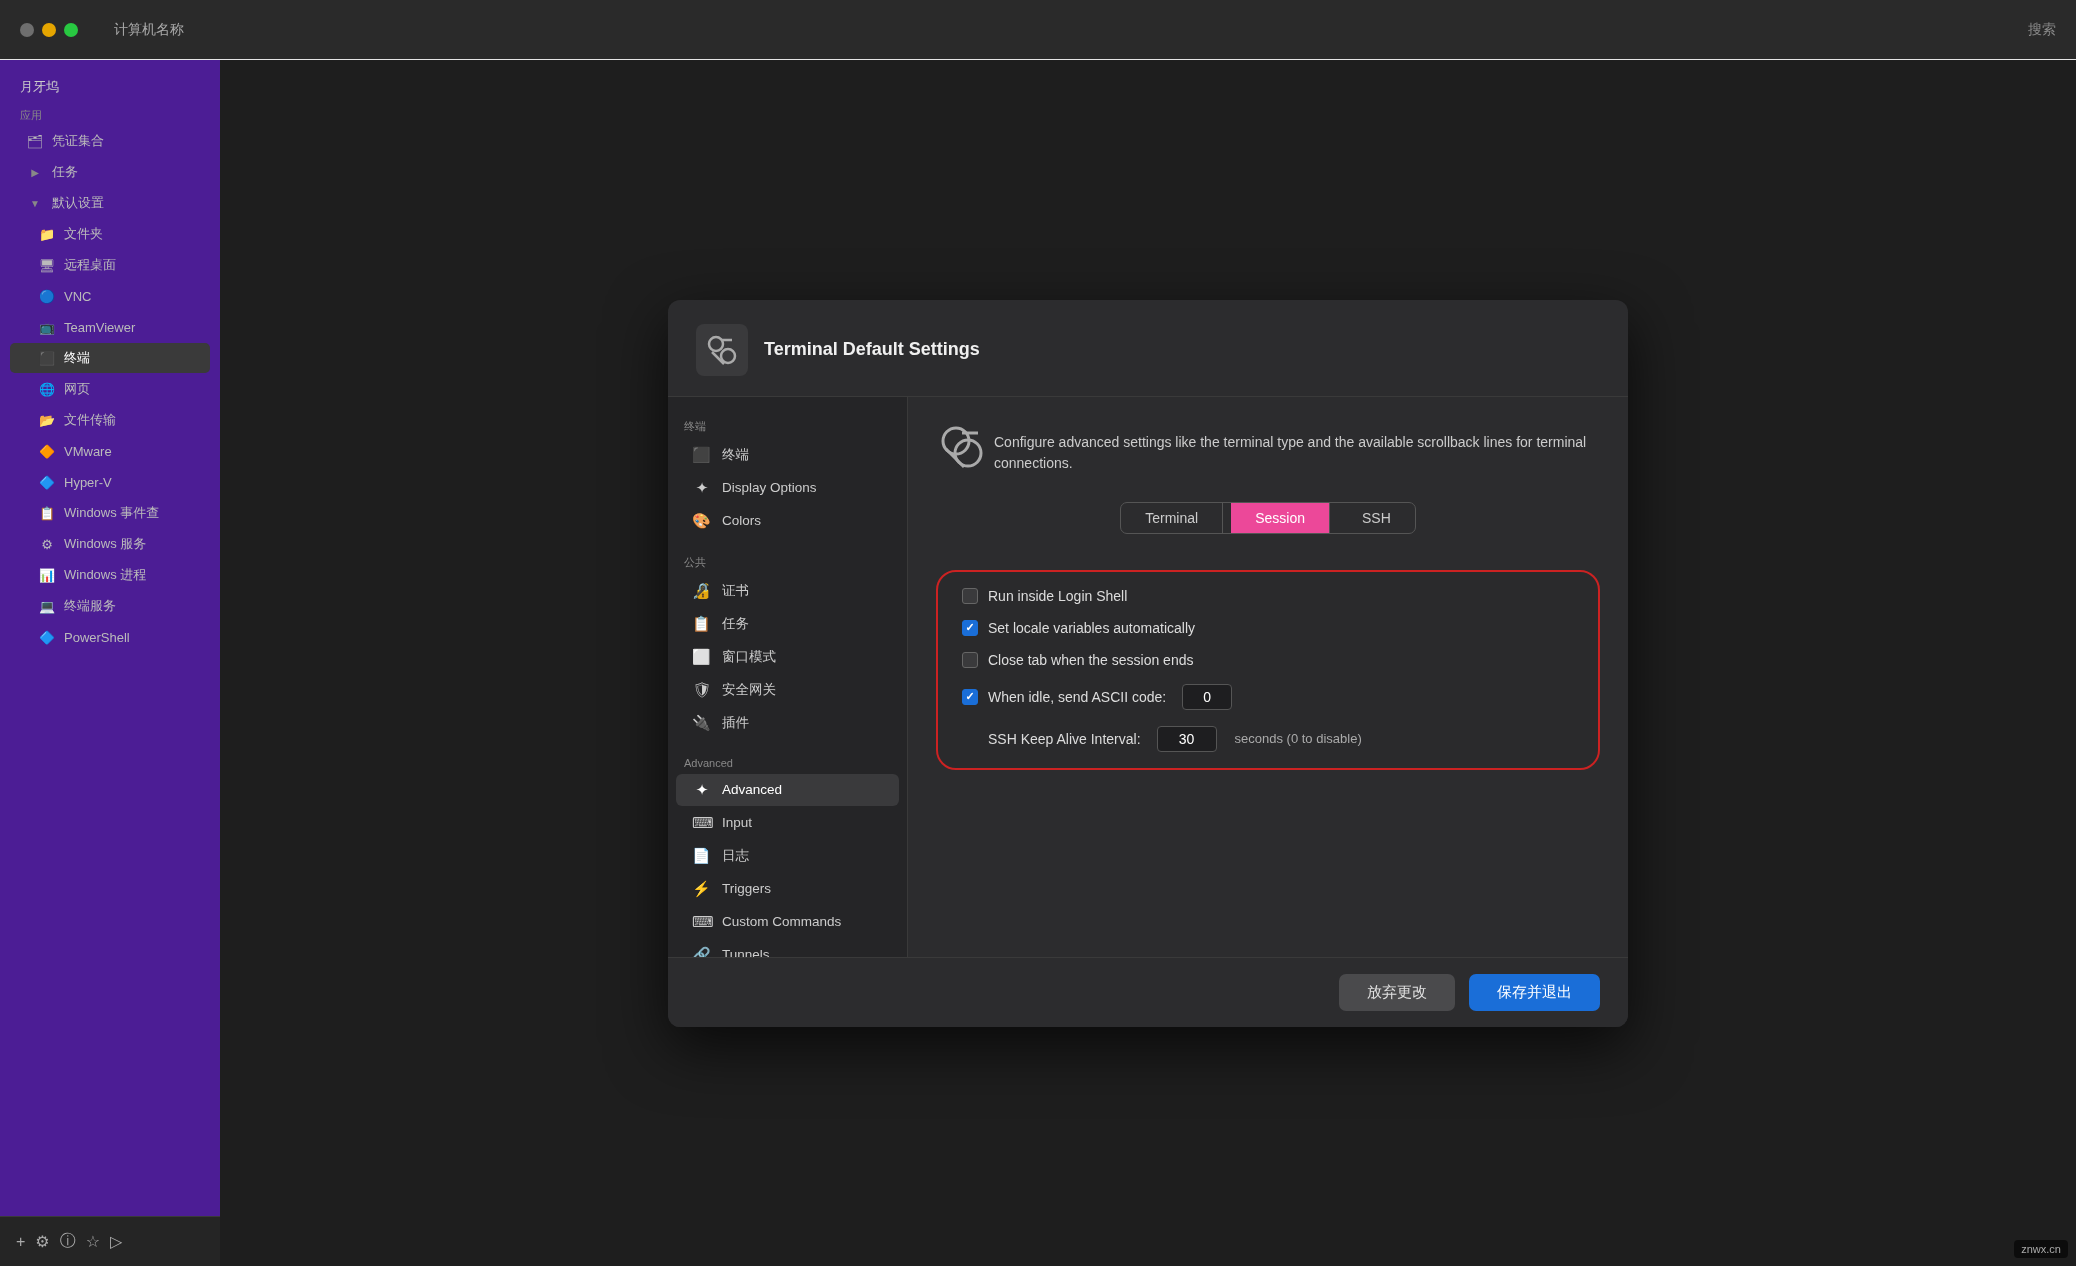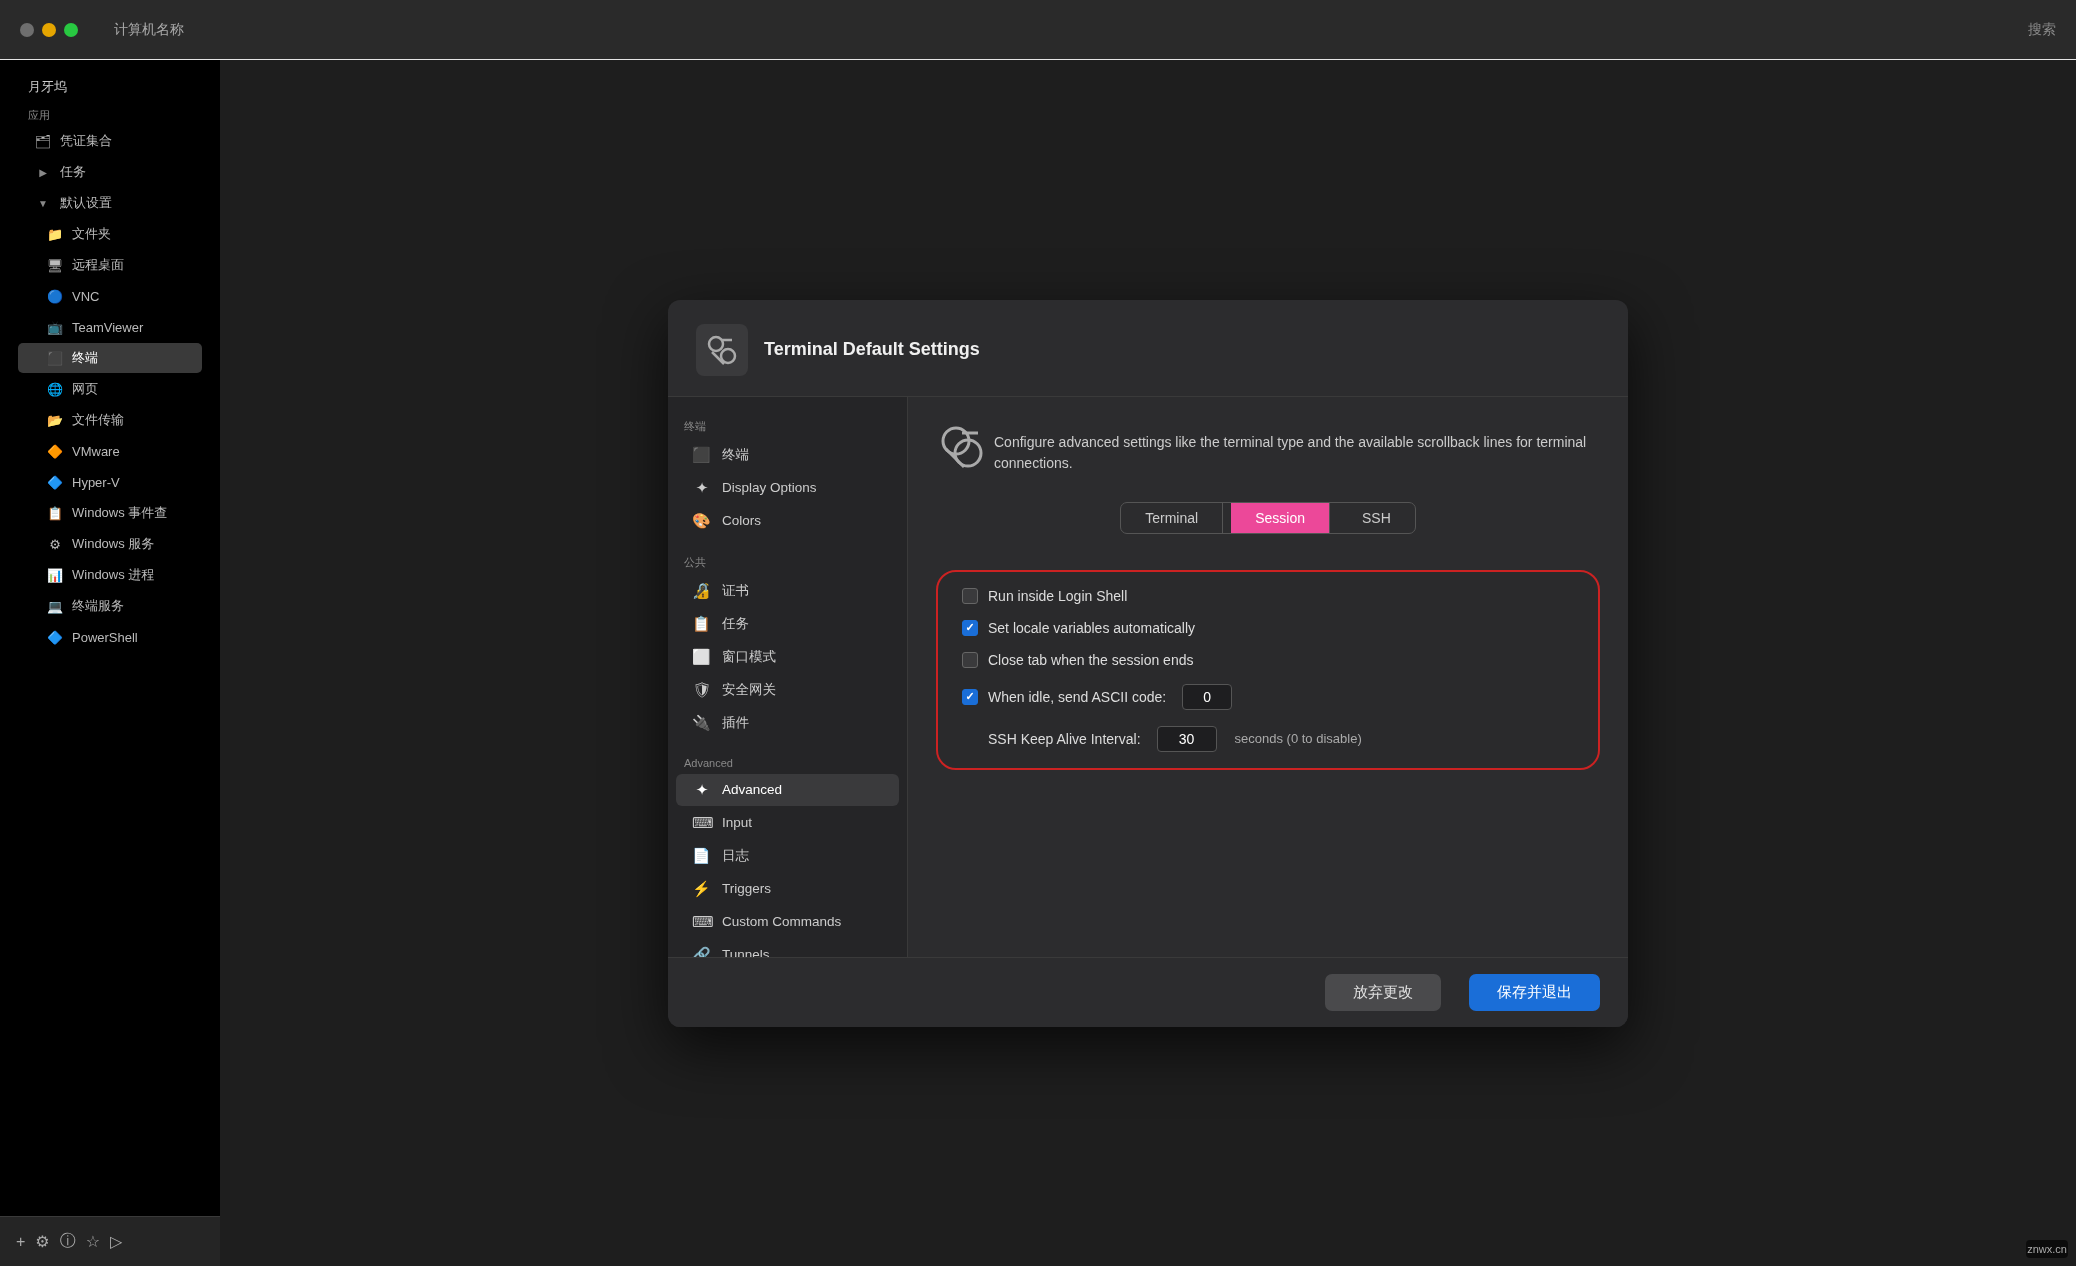--- a/index.html
+++ b/index.html
@@ -48,22 +48,22 @@
       font-size: 14px;
     }
 
     
     .sidebar {
       position: absolute;
       top: 60px;
       left: 0;
       width: 220px;
       height: calc(100% - 60px);
-      background: #000000;
-      padding: 12px 12px;
+      background: #4c1d95;
+      padding: 12px 4px;
       overflow-y: auto;
     }
     .sidebar-app-title {
       color: #ccc;
       font-size: 13px;
       padding: 6px 16px 10px;
       font-weight: 500;
     }
     .sidebar-section-label {
       color: #888;
@@ -293,21 +293,21 @@
       color: #fff;
       font-size: 14px;
       padding: 0 6px;
       text-align: center;
     }
 
     
     .dialog-footer {
       display: flex;
       justify-content: flex-end;
-      gap: 28px;
+      gap: 14px;
       padding: 16px 28px;
       border-top: 1px solid #3a3a3a;
       background: #2c2c2e;
     }
     .btn {
       padding: 9px 28px;
       border-radius: 7px;
       font-size: 15px;
       cursor: pointer;
       border: none;
@@ -343,21 +343,21 @@
       cursor: pointer;
     }
 
     .znwx-badge {
       position: absolute;
       bottom: 8px;
       right: 8px;
       background: rgba(0,0,0,0.6);
       color: #aaa;
       font-size: 11px;
-      padding: 3px 1px;
+      padding: 3px 7px;
       border-radius: 4px;
     }
   </style>
 </head>
 <body>
 
 <div class="top-bar">
   <div class="traffic-lights">
     <div class="traffic-light tl-close"></div>
     <div class="traffic-light tl-minimize"></div>

